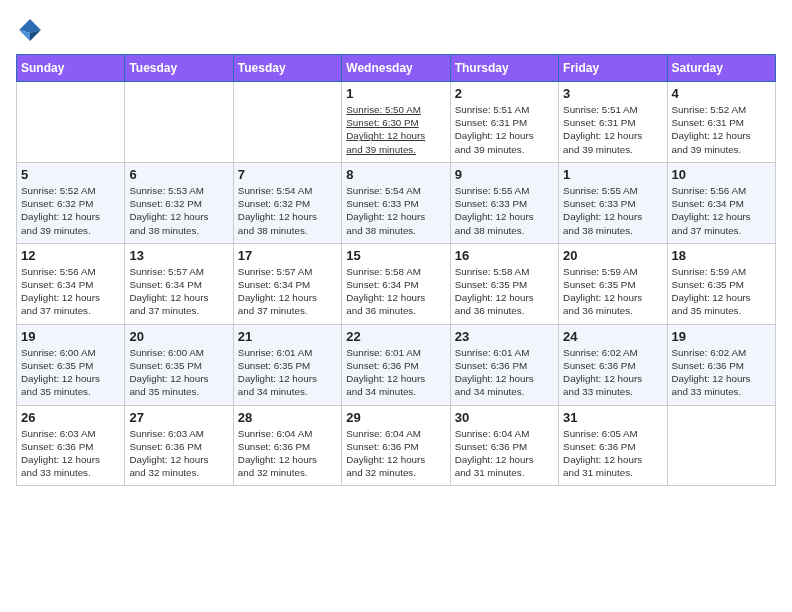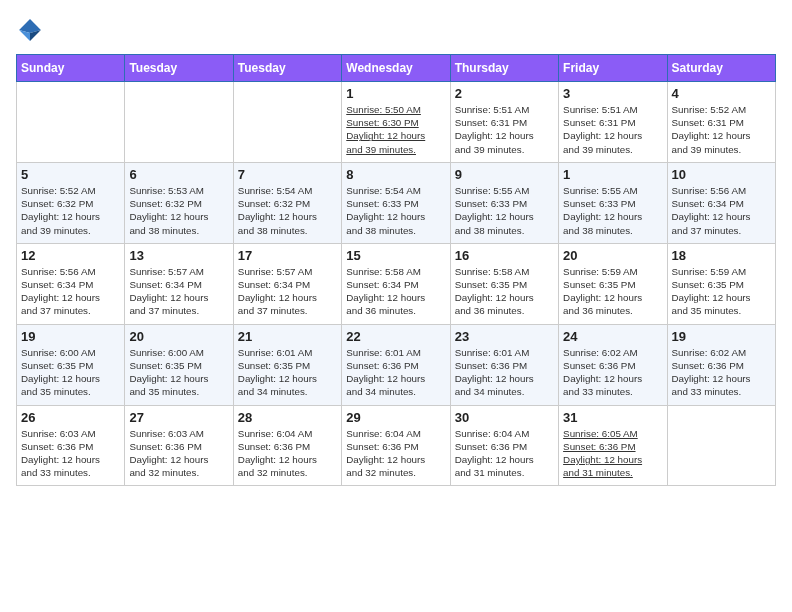--- a/index.html
+++ b/index.html
@@ -338,21 +338,21 @@
         </td>
         <td>
           <span class="day-num">30</span>
           <div class="day-info" style="white-space: pre-line;">Sunrise: 6:04 AM
 Sunset: 6:36 PM
 Daylight: 12 hours
 and 31 minutes.</div>
         </td>
         <td>
           <span class="day-num">31</span>
-          <div class="day-info" style="white-space: pre-line; text-decoration: underline;">Sunrise: 6:05 AM
+          <div class="day-info" style="white-space: pre-line;">Sunrise: 6:05 AM
 Sunset: 6:36 PM
 Daylight: 12 hours
 and 31 minutes.</div>
         </td>
         <td class="empty"></td>
       </tr>
     </tbody>
 </table>
 
 </body></html>

